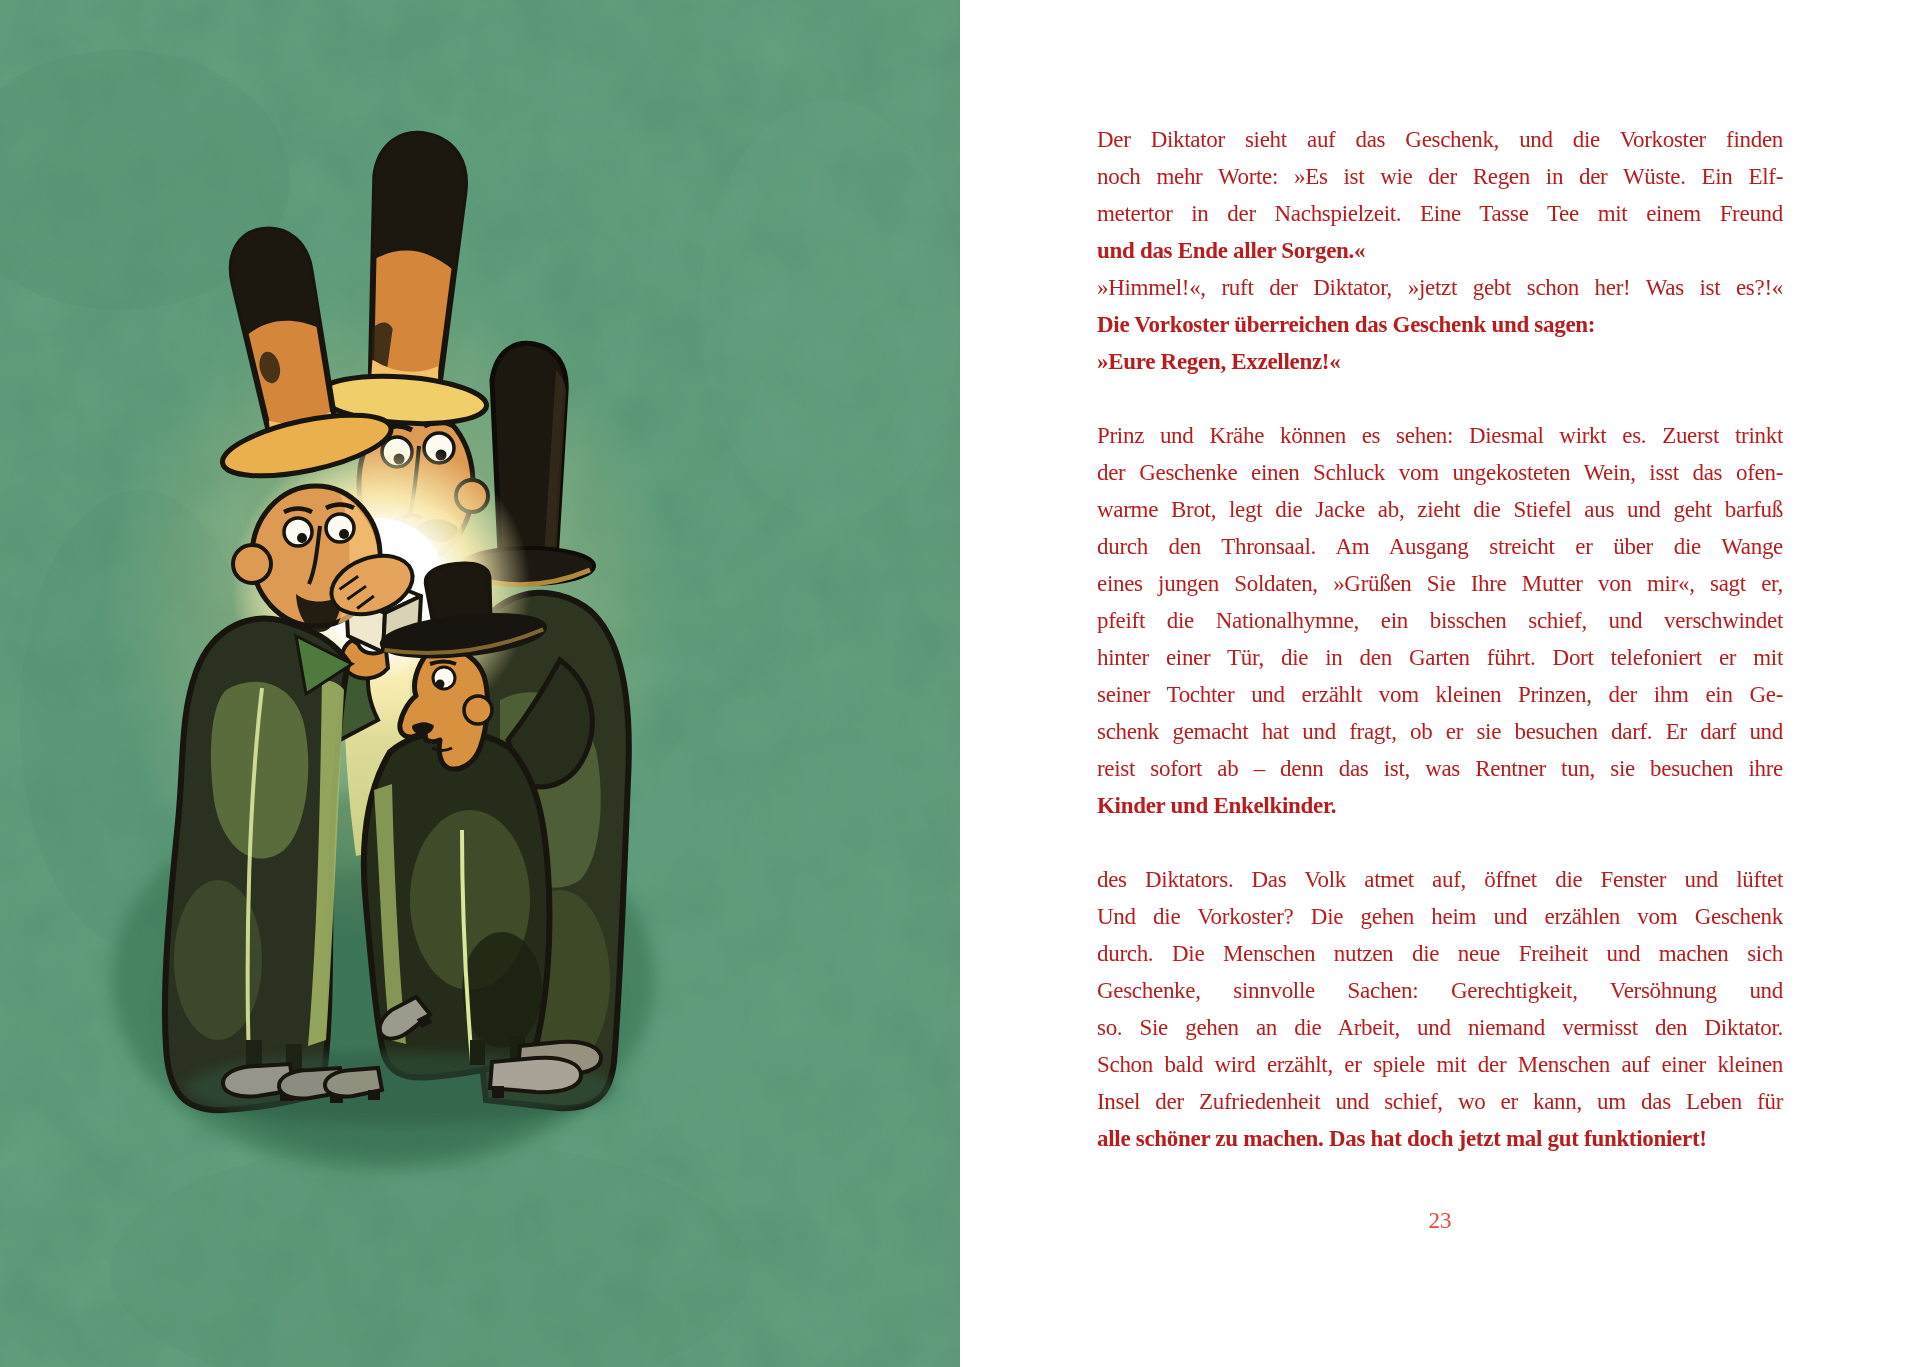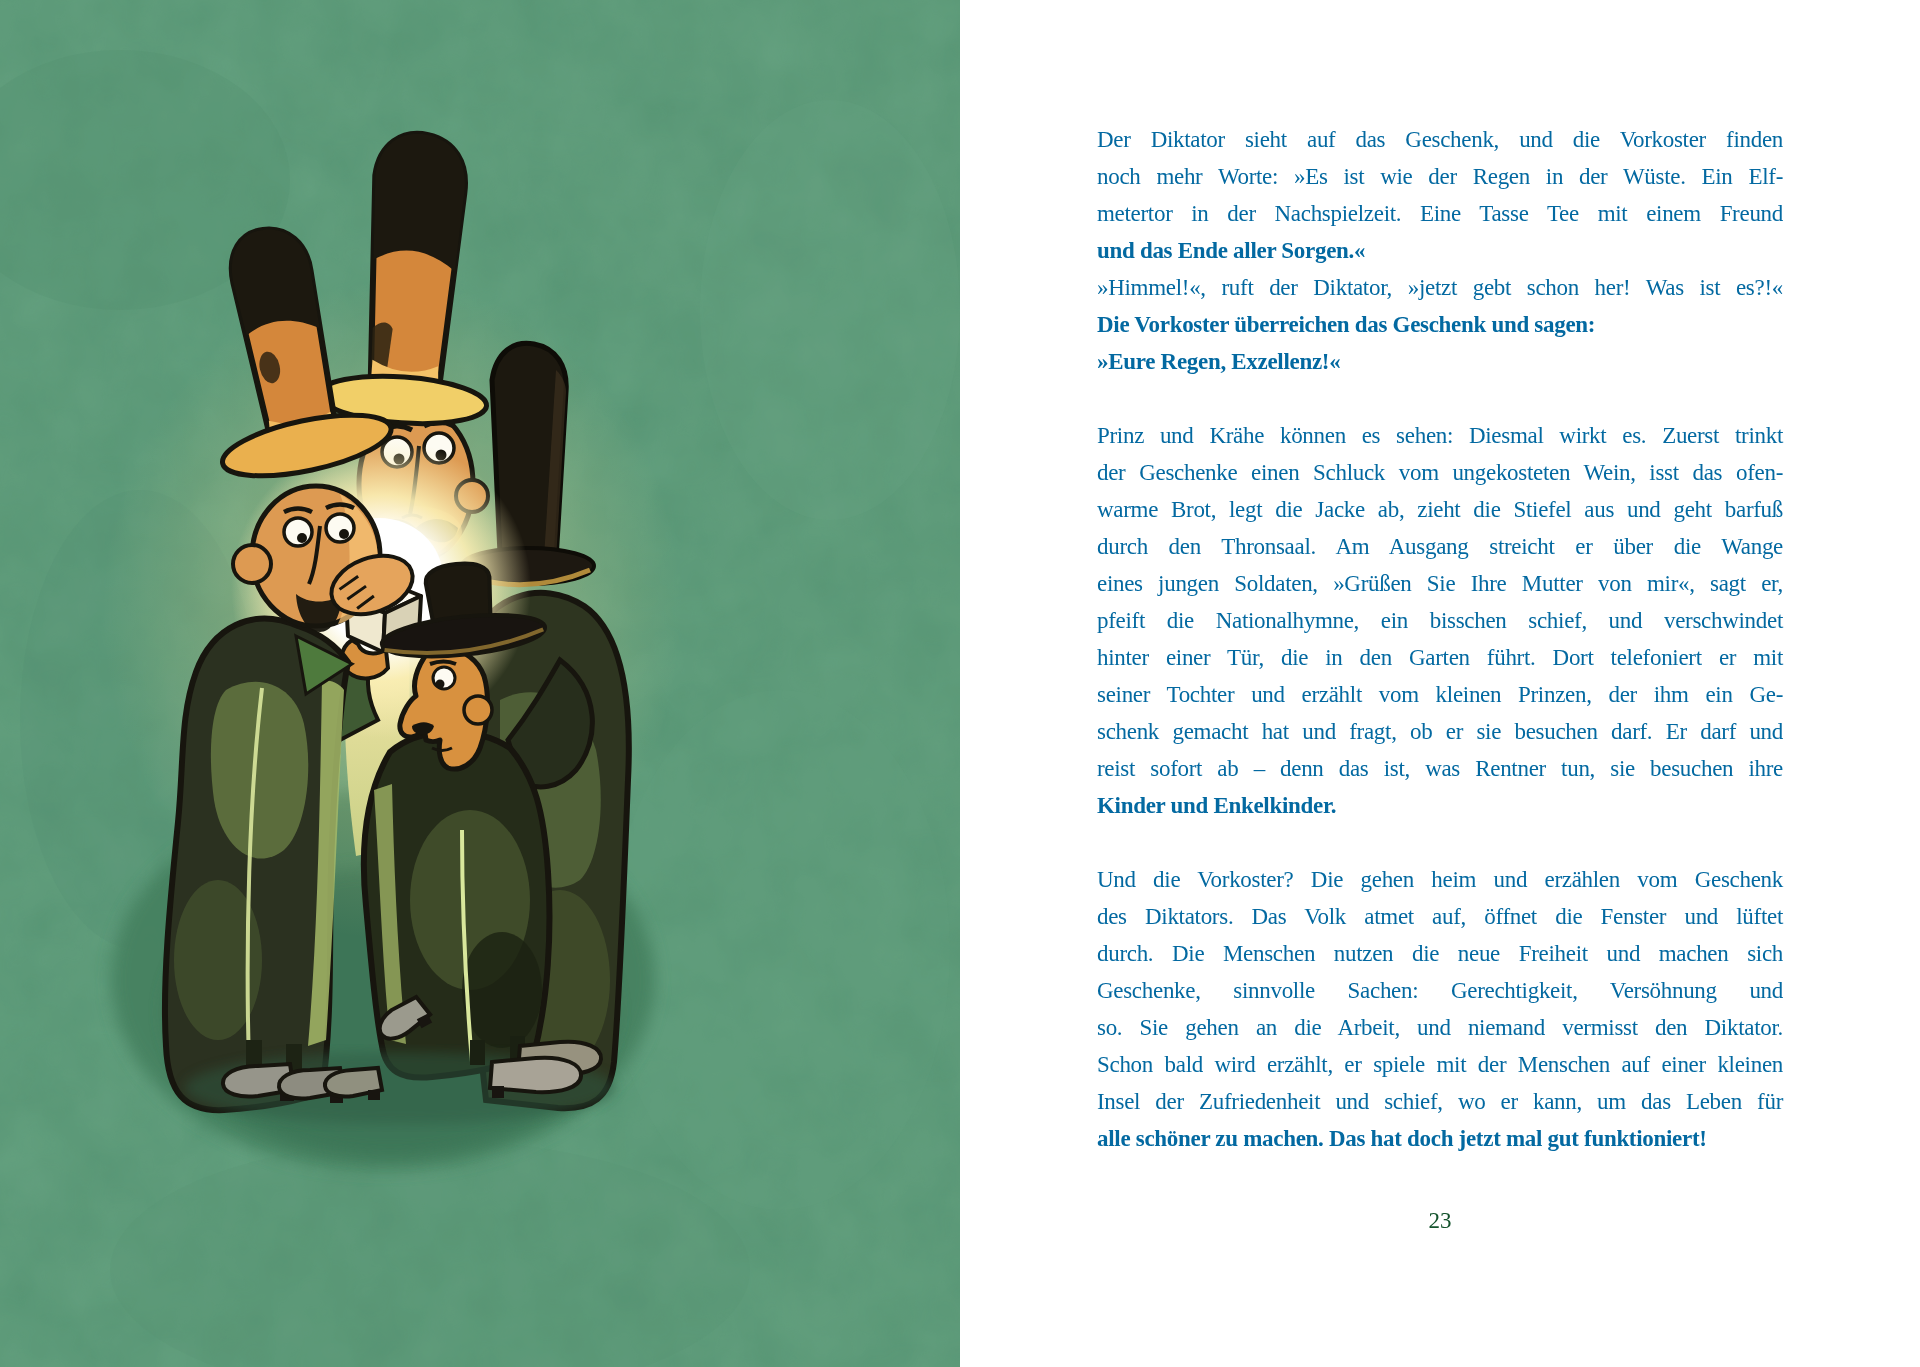--- a/index.html
+++ b/index.html
@@ -12,30 +12,30 @@
   .illustration-page {
     position:absolute; left:0; top:0; width:960px; height:1367px;
   }
   
   .text-page {
     position:absolute; left:960px; top:0; width:960px; height:1367px;
     background:#ffffff;
   }
   .text-block {
     position:absolute; left:137px; top:121px; width:686px;
-    font-size:23px; line-height:37px; color:#0369a1;
+    font-size:23px; line-height:37px; color:#b91c1c;
     letter-spacing:-0.3px;
   }
   .para + .para { margin-top:37px; }
   .line { text-align:justify; text-align-last:justify; }
   .line.short { text-align-last:left; white-space:nowrap;font-weight:bold; }
   .line.bold { font-weight:700; }
   .page-number {
     position:absolute; left:137px; top:1208px; width:686px;
-    text-align:center; font-size:23px; color:#14532d;
+    text-align:center; font-size:23px; color:#ef4444;
   }
 </style>
 </head>
 <body>
 
 <div class="stage">
 
   <svg class="illustration-page" viewBox="0 0 960 1367" width="960" height="1367" xmlns="http://www.w3.org/2000/svg">
     <defs>
       <radialGradient id="glowG" cx="50%" cy="50%" r="50%">
@@ -270,22 +270,22 @@
         <div class="line">eines jungen Soldaten, »Grüßen Sie Ihre Mutter von mir«, sagt er,</div>
         <div class="line">pfeift die Nationalhymne, ein bisschen schief, und verschwindet</div>
         <div class="line">hinter einer Tür, die in den Garten führt. Dort telefoniert er mit</div>
         <div class="line">seiner Tochter und erzählt vom kleinen Prinzen, der ihm ein Ge-</div>
         <div class="line">schenk gemacht hat und fragt, ob er sie besuchen darf. Er darf und</div>
         <div class="line">reist sofort ab – denn das ist, was Rentner tun, sie besuchen ihre</div>
         <div class="line short">Kinder und Enkelkinder.</div>
       </div>
 
       <div class="para">
+        <div class="line">des Diktators. Das Volk atmet auf, öffnet die Fenster und lüftet</div>
         <div class="line">Und die Vorkoster? Die gehen heim und erzählen vom Geschenk</div>
-        <div class="line">des Diktators. Das Volk atmet auf, öffnet die Fenster und lüftet</div>
         <div class="line">durch. Die Menschen nutzen die neue Freiheit und machen sich</div>
         <div class="line">Geschenke, sinnvolle Sachen: Gerechtigkeit, Versöhnung und</div>
         <div class="line">so. Sie gehen an die Arbeit, und niemand vermisst den Diktator.</div>
         <div class="line">Schon bald wird erzählt, er spiele mit der Menschen auf einer kleinen</div>
         <div class="line">Insel der Zufriedenheit und schief, wo er kann, um das Leben für</div>
         <div class="line short">alle schöner zu machen. Das hat doch jetzt mal gut funktioniert!</div>
       </div>
 
     </div>
 

